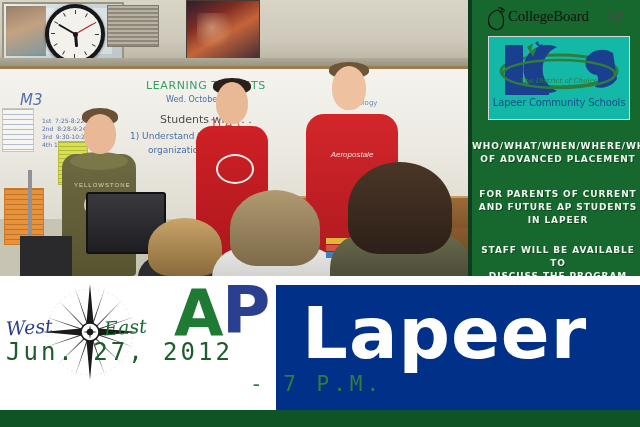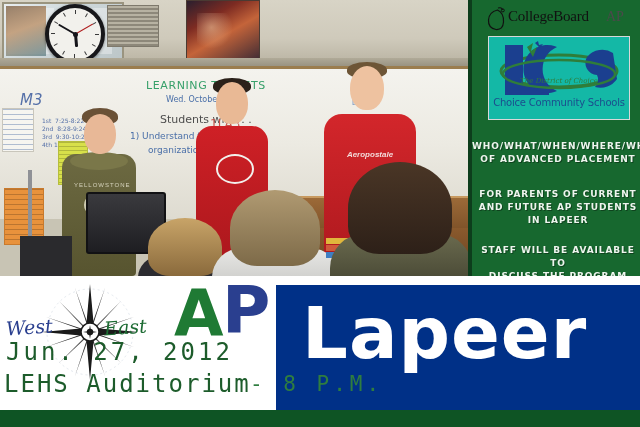--- a/index.html
+++ b/index.html
@@ -106,21 +106,21 @@
   .stB .hd{left:20px;top:4px;width:32px;height:42px;background:#e9b995;}
   .stB .hr{left:17px;top:0px;width:38px;height:16px;background:#2b211a;}
   .stB .rw{position:absolute;left:20px;top:76px;width:34px;height:26px;border-radius:50%;
         border:2px solid #f2f0ec;}
   .books{position:absolute;left:46px;top:130px;width:48px;height:34px;transform:rotate(-8deg);}
   .books i{position:absolute;left:0;width:46px;height:9px;display:block;border-radius:1px;}
   .bk1{top:0;background:#2f7d3a;}
   .bk2{top:10px;background:#e8d84a;}
   .bk3{top:20px;background:#2a4b9b;}
   
-  .stC{left:324px;top:62px;width:92px;height:214px;font-weight:bold;}
+  .stC{left:306px;top:62px;width:92px;height:214px;}
   .stC .body{position:absolute;left:0;top:52px;width:92px;height:162px;
         background:linear-gradient(180deg,#d3262b,#ab181d);border-radius:18px 18px 4px 4px;}
   .stC .hd{left:26px;top:4px;width:34px;height:44px;background:#eec2a0;}
   .stC .hr{left:23px;top:0px;width:40px;height:16px;background:#6d5536;}
   .stC .txt{position:absolute;left:14px;top:88px;width:64px;text-align:center;
         font-size:8px;color:#f3d9d9;font-style:italic;line-height:9px;}
   
   .seat{position:absolute;border-radius:50% 50% 30% 30%;}
   .s1{left:148px;top:218px;width:74px;height:58px;background:linear-gradient(180deg,#c8a468,#8a6a3c);}
   .s1b{position:absolute;left:138px;top:256px;width:96px;height:30px;background:#2b2b30;border-radius:22px 22px 0 0;}
@@ -302,21 +302,21 @@
       <svg class="lcs-mark" viewBox="0 0 124 56">
         <ellipse cx="62" cy="30" rx="58" ry="16" fill="none" stroke="#2f7d3a" stroke-width="3"></ellipse>
         <path d="M8 4 L26 4 L26 44 L52 44 L52 54 L8 54 Z" fill="#1b3f8f"></path>
         <path d="M60 6 a24 24 0 1 0 0 44 a24 24 0 0 1 0 -44 Z" fill="#1b3f8f"></path>
         <path d="M116 12 a20 20 0 0 0 -26 4 a12 12 0 0 0 10 18 a10 10 0 0 1 -2 12 a20 20 0 0 0 22 -8" fill="#1b3f8f"></path>
         <path d="M30 6 L36 2 L34 10 L40 6 L36 16 Z" fill="#2f7d3a"></path>
         <path d="M38 2 l3 -2 l1 4 l4 -1 l-3 4 Z" fill="#1b3f8f"></path>
         <ellipse cx="62" cy="33" rx="56" ry="14" fill="none" stroke="#2f7d3a" stroke-width="2.5"></ellipse>
         <text x="62" y="42" text-anchor="middle" font-size="7" fill="#2f7d3a" font-family="DejaVu Serif, serif" font-style="italic">The District of Choice</text>
       </svg>
-      <div class="lcs-name">Choice Community Schools</div>
+      <div class="lcs-name">Lapeer Community Schools</div>
     </div>
 
     <div class="gp-txt gp1" style="white-space:pre-line">WHO/WHAT/WHEN/WHERE/WHY
 OF ADVANCED PLACEMENT</div>
     <div class="gp-txt gp2" style="white-space:pre-line">FOR PARENTS OF CURRENT
 AND FUTURE AP STUDENTS
 IN LAPEER</div>
     <div class="gp-txt gp3" style="white-space:pre-line">STAFF WILL BE AVAILABLE TO
 DISCUSS THE PROGRAM</div>
   </div>
@@ -357,19 +357,18 @@
     <div class="w-east">East</div>
 
     <div class="ap-a">A</div>
     <div class="ap-p">P</div>
 
     <div class="bluepanel">
       <div class="night">Lapeer</div>
     </div>
 
     <div class="dateline">Jun. 27, 2012</div>
-    <div class="venue">LEHS Auditorium</div>
-    <div class="time">- 8 P.M.</div>
+    <div class="time">- 7 P.M.</div>
 
     <div class="greenstrip"></div>
   </div>
 
 </div>
 
 </body></html>

